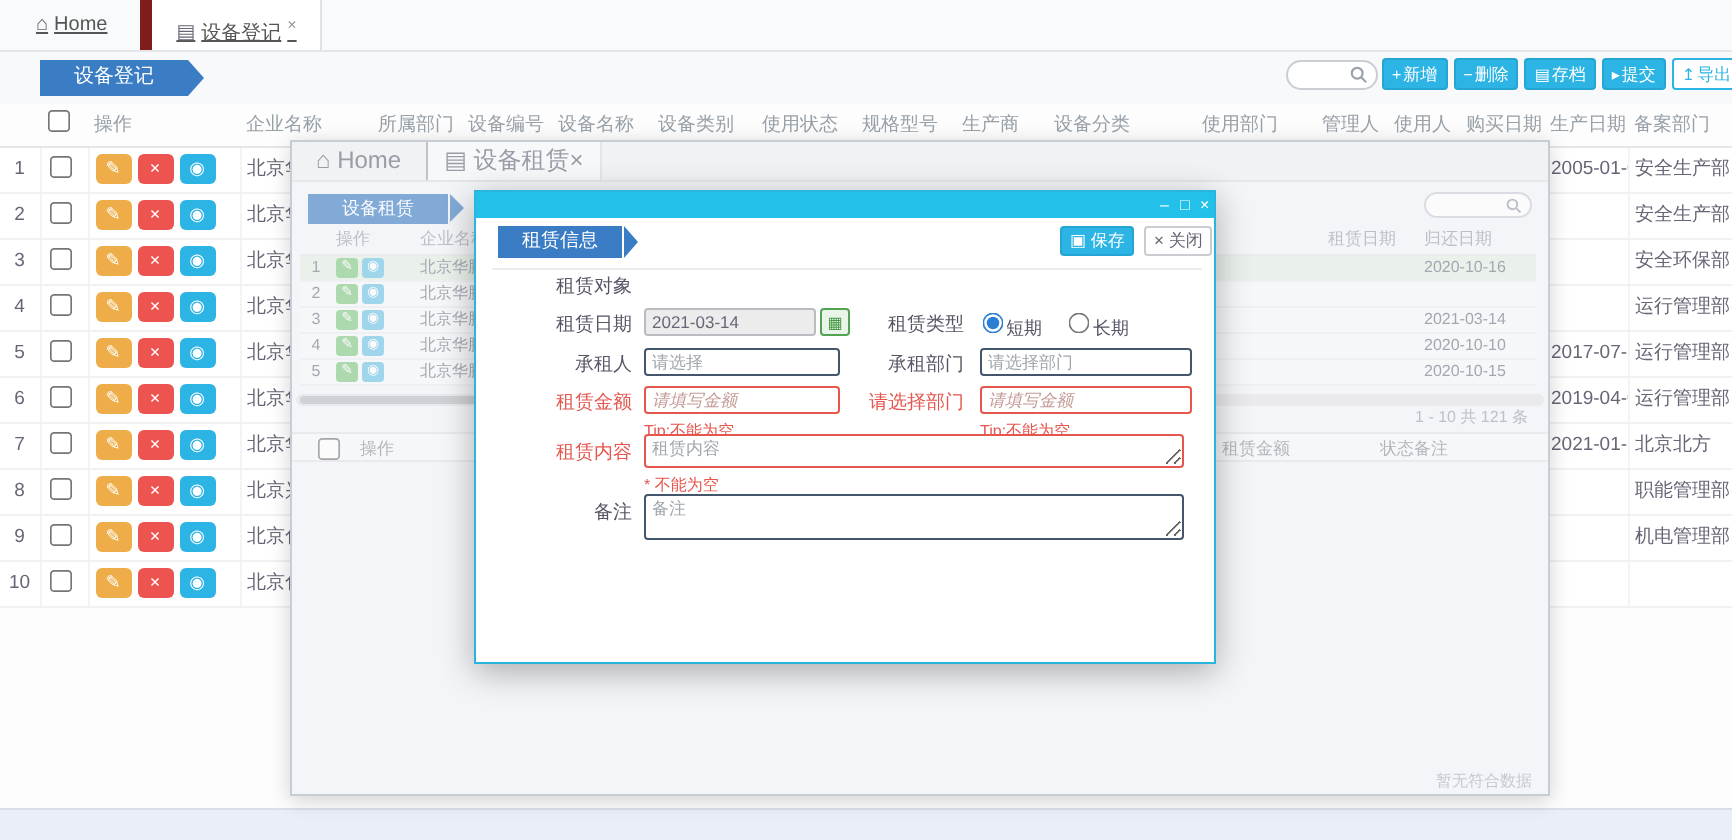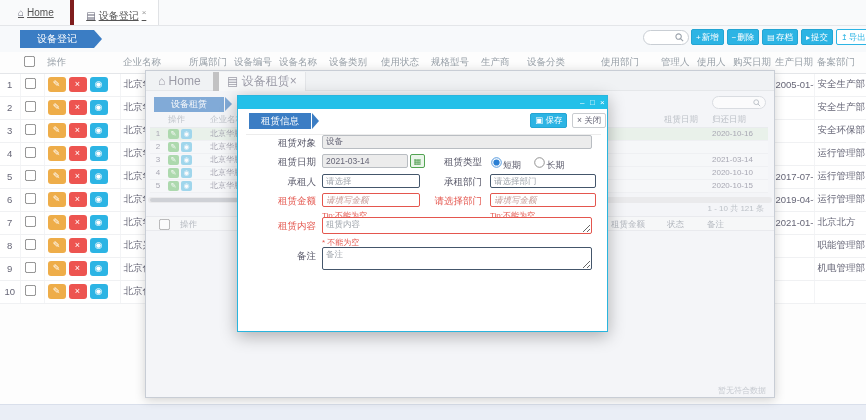--- a/index.html
+++ b/index.html
@@ -3,21 +3,21 @@
 <meta charset="utf-8">
 <style>
   *{box-sizing:border-box;margin:0;padding:0;font-family:"Liberation Sans","DejaVu Sans",sans-serif;}
   html,body{width:866px;height:420px;overflow:hidden;background:#fff;}
   #page{position:relative;width:866px;height:420px;background:#fdfdfd;overflow:hidden;}
 
   
   .tabbar{position:absolute;left:0;top:0;width:866px;height:26px;background:#f9fafb;border-bottom:1px solid #e4e6e9;}
   .tab{display:inline-block;height:25px;line-height:25px;padding:0 12px;font-size:10px;color:#555;vertical-align:top;cursor:pointer;text-decoration:underline;}
   .tab .ticon{color:#667;margin-right:3px;font-size:10px;}
-  .tab.active{background:#fff;border-left:4px solid #7f1d1d;border-right:1px solid #e0e2e5;}
+  .tab.active{background:#fff;border-left:6px solid #7f1d1d;border-right:1px solid #e0e2e5;}
   .tab .closex{font-size:8px;color:#999;vertical-align:super;margin-left:3px;}
 
   
   .strip{position:absolute;left:0;top:26px;width:866px;height:26px;background:#f7f9fb;}
   .arrow{position:absolute;background:#3b7dc4;color:#fff;font-size:10px;text-align:center;}
   .arrow:after{content:"";position:absolute;right:-8px;top:0;border-top:9px solid transparent;border-bottom:9px solid transparent;border-left:8px solid #3b7dc4;}
   .bc{left:20px;top:30px;width:74px;height:18px;line-height:18px;}
   .search{position:absolute;background:#fff;border:1px solid #c9ced4;border-radius:8px;display:flex;align-items:center;padding:0 4px;}
   .search input{border:none;outline:none;flex:1;font-size:8px;min-width:0;background:transparent;}
   .msearch{left:643px;top:30px;width:46px;height:15px;}
@@ -37,21 +37,21 @@
   .abtn.view{background:#2cb4e4;}
   input[type=checkbox]{transform:scale(.85);accent-color:#2cb4e4;}
 
   .footer{position:absolute;left:0;top:404px;width:866px;height:16px;background:#eaeef6;border-top:1px solid #d9dfeb;}
 
   
   .w2{position:absolute;left:145px;top:70px;width:630px;height:328px;background:#f4f5f8;border:1px solid #c8cdd5;box-shadow:0 2px 10px rgba(0,0,0,.18);z-index:5;overflow:hidden;}
   .w2 .dim{position:absolute;left:0;top:0;right:0;bottom:0;background:rgba(244,245,248,.38);z-index:3;pointer-events:none;}
   .w2-tabs{position:absolute;left:0;top:0;width:100%;height:20px;background:#eef0f2;border-bottom:1px solid #dcdfe3;}
   .w2-tab{display:inline-block;height:19px;line-height:19px;padding:0 8px;font-size:12px;color:#667;}
-  .w2-tab.active{background:#f9fafb;border-left:6px solid #a3a3a3;border-right:1px solid #d8dbdf;}
+  .w2-tab.active{background:#f9fafb;border-left:1px solid #a3a3a3;border-right:1px solid #d8dbdf;}
   .w2-arrow{left:8px;top:26px;width:70px;height:15px;line-height:15px;font-size:9px;}
   .w2-arrow:after{border-top-width:7.5px;border-bottom-width:7.5px;border-left-width:7px;}
   .w2search{left:566px;top:25px;width:54px;height:13px;border-radius:7px;}
   table.w2t{position:absolute;left:4px;top:42px;width:618px;border-collapse:collapse;table-layout:fixed;}
   table.w2t th{height:14px;font-weight:normal;font-size:8.5px;color:#9aa2ab;text-align:left;padding:0 2px;border-bottom:1px solid #e3e5e9;white-space:nowrap;overflow:hidden;}
   table.w2t td{height:13px;font-size:8px;color:#778;padding:0 2px;border-bottom:1px solid #eceef1;white-space:nowrap;overflow:hidden;background:#f7f8fa;}
   table.w2t tbody tr:first-child td{background:#e3efe3;}
   .mbtn{display:inline-block;width:11px;height:10px;line-height:10px;text-align:center;color:#fff;font-size:7px;border-radius:2px;margin-right:2px;}
   .mbtn.g{background:#82c982;}
   .mbtn.b{background:#6cc3e6;}
@@ -511,40 +511,39 @@
 
     <div class="w2scroll">
         <div class="w2thumb"></div>
       </div>
     <div class="w2pag">1 - 10 共 121 条</div>
 
     <div class="w2sub">
       <input type="checkbox" style="position: absolute; left: 12px; top: 1px;">
       <span style="left:34px">操作</span>
       <span style="left:465px">租赁金额</span>
-      <span style="left:521px">状态</span>
+      <span style="left:544px">状态</span>
       <span style="left:561px">备注</span>
     </div>
     <div class="w2empty">暂无符合数据</div>
     <div class="dim"></div>
   </div>
 
   <div class="modal">
     <div class="mtitle">
       <span class="mctrl" style="left:342px">–</span>
       <span class="mctrl" style="left:352px">□</span>
       <span class="mctrl" style="left:362px">×</span>
     </div>
     <div class="arrow m-arrow">租赁信息</div>
     <button class="mbtn2 msave"><span>▣</span> <span>保存</span></button>
     <button class="mbtn2 mclose"><span>×</span> <span>关闭</span></button>
     <div class="mhdr-line"></div>
 
     <div class="fl" style="left:8px;top:41px;">租赁对象</div>
-    <input class="inp dis" style="left: 84px; top: 39px; width: 270px;" disabled="" value="设备">
 
     <div class="fl" style="left:8px;top:60px;">租赁日期</div>
     <input class="inp dis" style="left: 84px; top: 58px; width: 86px;" disabled="" value="2021-03-14">
     <span class="calbtn" style="left:172px;top:58px;"><span>▦</span></span>
     <div class="fl" style="left:174px;top:60px;">租赁类型</div>
     <span style="position:absolute;left:252px;top:58px;">
       <input type="radio" name="rtype" checked="" style=""><span class="rlabel">短期</span>
       <input type="radio" name="rtype" style=""><span class="rlabel">长期</span>
     </span>
 

